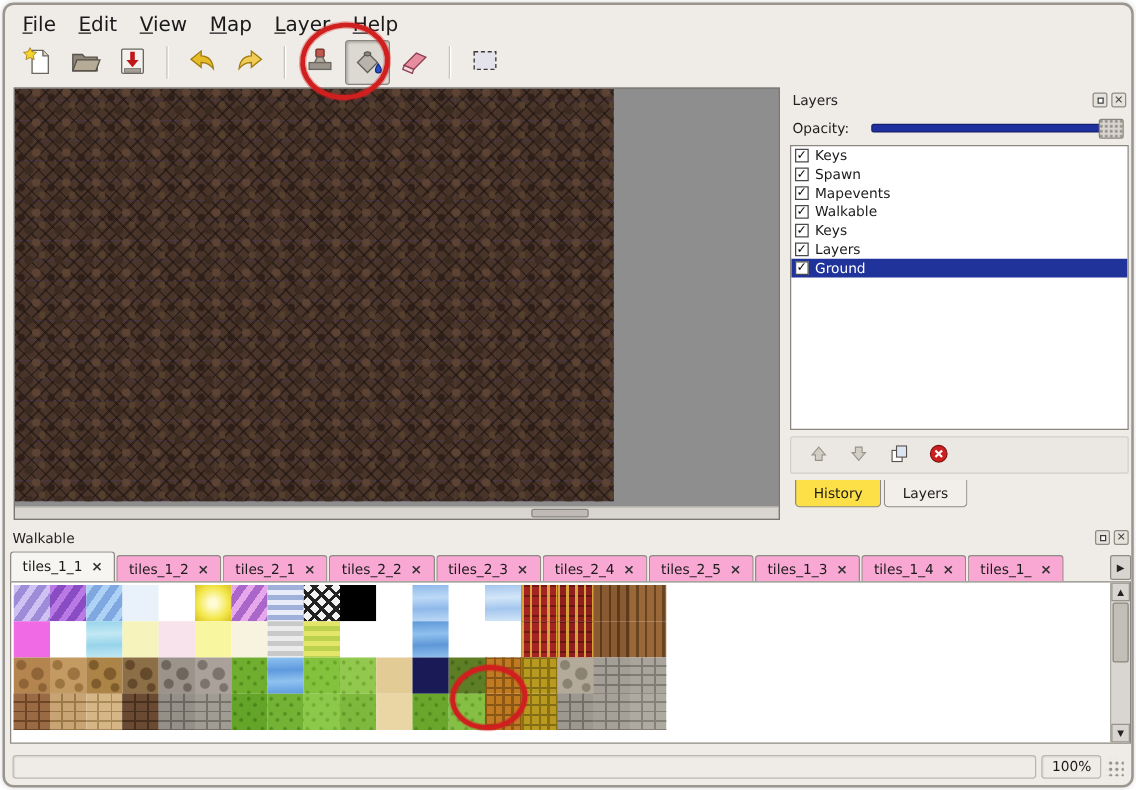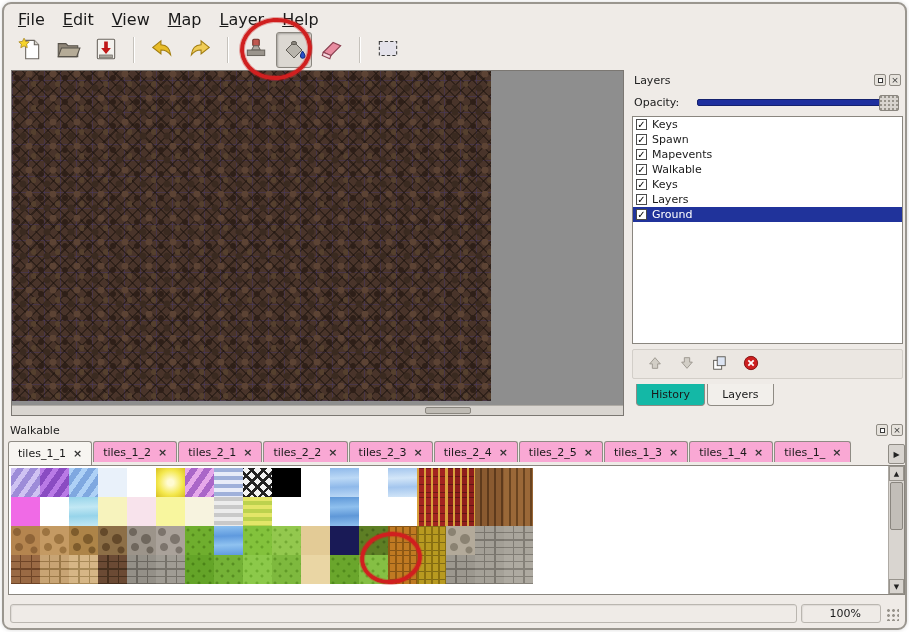--- a/index.html
+++ b/index.html
@@ -50,27 +50,27 @@
     background-image:radial-gradient(#97938b 1px,transparent 1.4px);background-size:4px 4px;background-position:3px 3px}
   .layers-list{height:228px;background:#ffffff;border:1px solid #8a867f;overflow:hidden}
   .layer-row{display:flex;align-items:center;gap:5px;height:15px;padding:0 3px}
   .layer-row.selected{background:#20339b;color:#ffffff}
   .cb{flex:0 0 auto;width:11px;height:11px;background:#ffffff;border:1px solid #4a4a4a;
     font-size:10px;line-height:10px;text-align:center;color:#000}
   .layer-btns{display:flex;align-items:center;gap:12px;height:30px;padding:0 12px;
     border:1px solid #d2cec8;border-radius:2px;background:#ebe7e2}
   .lbtn{width:20px;height:20px;display:flex;align-items:center;justify-content:center}
   .panel-tabs{display:flex;gap:2px;padding-left:4px}
-  .ptab{padding:4px 14px;border:1px solid #8f8b84;border-top:none;background:#14b8a6;
+  .ptab{padding:4px 14px;border:1px solid #8f8b84;border-top:none;background:#fde047;
     border-radius:0 0 4px 4px;font-size:11px}
   .ptab.active{background:#f2efeb}
   
   .tilesets-panel{position:absolute;left:4px;top:418px;width:897px;height:182px}
   .ts-tabs{position:relative;height:24px;margin-top:3px}
-  .ts-strip{display:flex;height:24px;width:calc(100% - 18px);overflow:hidden}
+  .ts-strip{display:flex;align-items:flex-end;height:24px;width:calc(100% - 18px);overflow:hidden}
   .ts-tab{display:flex;align-items:center;gap:7px;height:21px;padding:0 9px;flex:0 0 auto;
     border:1px solid #8f8b84;border-bottom:none;border-radius:3px 3px 0 0;background:#f9a8d4;
     margin-right:1px;white-space:nowrap}
   .ts-tab.active{background:#f7f5f1;height:24px;font-weight:normal}
   .ts-close{font-size:11px;line-height:1;color:#333;font-weight:bold}
   .ts-arrow{position:absolute;right:0;bottom:1px;width:17px;height:20px;border:1px solid #8f8b84;
     background:#d8d4cf;border-radius:2px;display:flex;align-items:center;justify-content:center;
     font-size:8px;color:#222}
   .palette{position:relative;height:130px;background:#ffffff;border:1px solid #8a867f}
   .tiles-grid{position:absolute;left:2px;top:2px;display:grid;grid-template-columns:repeat(18,29px);grid-auto-rows:29px}
@@ -78,21 +78,21 @@
   .vscroll{position:absolute;right:0;top:0;width:16px;height:100%;background:#d9d5d0;border-left:1px solid #aeaaa4}
   .varrow{height:15px;border:1px solid #98948d;background:#d8d4cf;text-align:center;
     font-size:7px;line-height:14px;color:#222}
   .varrow.bottom{position:absolute;bottom:0;left:0;right:0}
   .vthumb{position:absolute;top:16px;left:1px;width:13px;height:48px;background:#c2beb8;
     border:1px solid #8a867f;border-radius:2px}
   
   .statusbar{position:absolute;left:6px;right:6px;bottom:4px;height:21px;display:flex;align-items:center;gap:4px}
   .status-cell{height:19px;border:1px solid #bab6b0;border-radius:3px;box-shadow:inset 1px 1px 1px rgba(0,0,0,.07)}
   .status-cell.main{flex:1}
-  .status-cell.zoom{width:80px;display:flex;align-items:center;justify-content:flex-end;padding:0 19px}
+  .status-cell.zoom{width:48px;display:flex;align-items:center;justify-content:flex-end;padding:0 7px}
   .grip{width:14px;height:14px;
     background-image:radial-gradient(#97938b 1.2px,transparent 1.6px);background-size:5px 5px;background-position:1px 1px}
   
   .circle{position:absolute;border:4px solid #d01f1f;border-radius:50%;pointer-events:none;
     box-shadow:0 0 0 1px rgba(208,31,31,.35), inset 0 0 0 1px rgba(208,31,31,.35)}
   .c1{left:236px;top:14px;width:72px;height:62px;transform:rotate(-5deg)}
   .c2{left:356px;top:528px;width:62px;height:52px;transform:rotate(-7deg)}
 </style>
 </head>
 <body>

